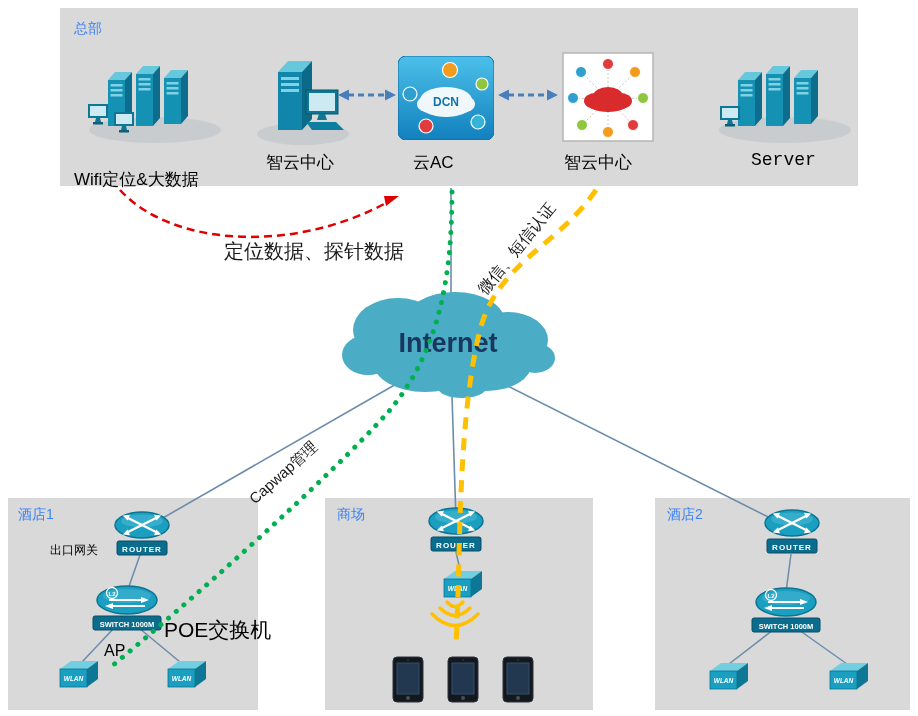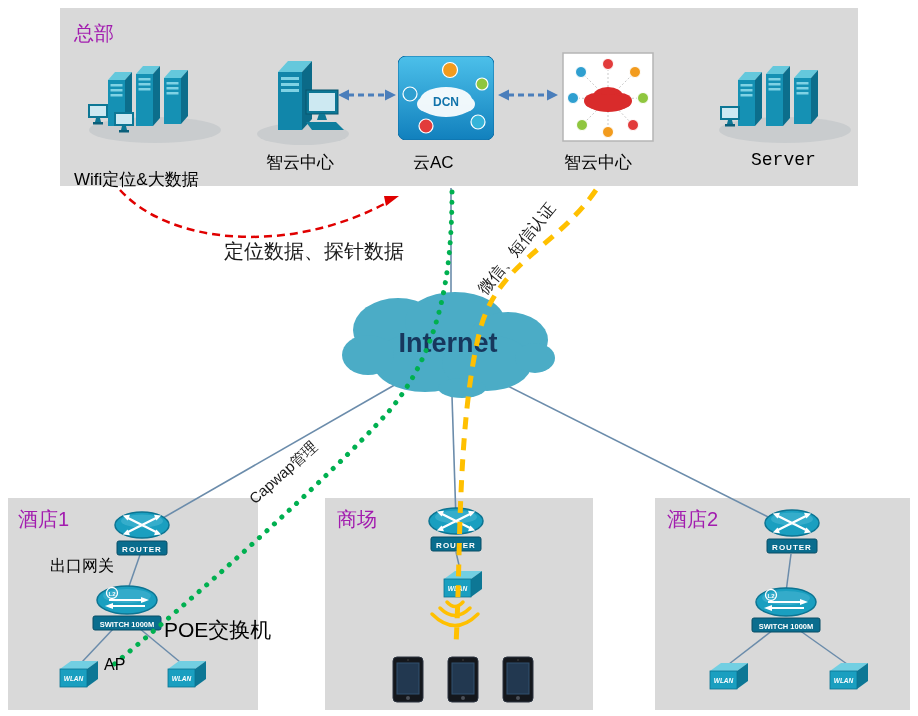--- a/index.html
+++ b/index.html
@@ -3,21 +3,21 @@
 <meta charset="utf-8">
 <style>
   html,body{margin:0;padding:0;background:#fff;font-family:"Liberation Sans",sans-serif;}
   .stage{position:relative;width:918px;height:716px;background:#fff;overflow:hidden;}
   .panel{position:absolute;background:#d9d9d9;z-index:0;}
   .icon{position:absolute;z-index:2;}
   .overlay{position:absolute;left:0;top:0;width:918px;height:716px;pointer-events:none;}
   .ov1{z-index:1;}
   .ov2{z-index:3;}
   .lbl{position:absolute;color:#000;font-size:17px;white-space:nowrap;z-index:4;}
-  .title{font-size:20px;color:#a21caf;}
+  .title{font-size:14px;color:#3b82f6;}
   .flow-lbl{position:absolute;font-size:15px;color:#1a1a1a;white-space:nowrap;z-index:4;}
   .rot{transform-origin:left center;}
   svg text{font-family:"Liberation Sans",sans-serif;}
   .internet-text{font-size:27px;font-weight:600;fill:#17375d;}
 </style>
 </head>
 <body>
 
 <div class="stage">
 
@@ -337,20 +337,20 @@
   <div class="lbl" style="left:266px;top:151px;">智云中心</div>
   <div class="lbl" style="left:413px;top:151px;">云AC</div>
   <div class="lbl" style="left:564px;top:151px;">智云中心</div>
   <div class="lbl" style="left:751px;top:150px;font-size:18px;font-family:Liberation Mono, monospace;">Server</div>
 
   <div class="flow-lbl" style="left:224px;top:238px;font-size:20px;">定位数据、探针数据</div>
   <div class="flow-lbl rot" style="left:252px;top:492px;transform:rotate(-42deg);">Capwap管理</div>
   <div class="flow-lbl rot" style="left:482px;top:282px;transform:rotate(-51deg);font-size:16px;">微信、短信认证</div>
 
   <div class="lbl title" style="left:18px;top:506px;">酒店1</div>
-  <div class="lbl" style="left:50px;top:556px;font-size:16px;">出口网关</div>
+  <div class="lbl" style="left:50px;top:542px;font-size:12px;">出口网关</div>
   <div class="lbl" style="left:164px;top:616px;font-size:21px;">POE交换机</div>
-  <div class="lbl" style="left:104px;top:656px;font-size:16px;">AP</div>
+  <div class="lbl" style="left:104px;top:642px;font-size:16px;">AP</div>
 
   <div class="lbl title" style="left:337px;top:506px;">商场</div>
   <div class="lbl title" style="left:667px;top:506px;">酒店2</div>
 
 </div>
 
 </body></html>

